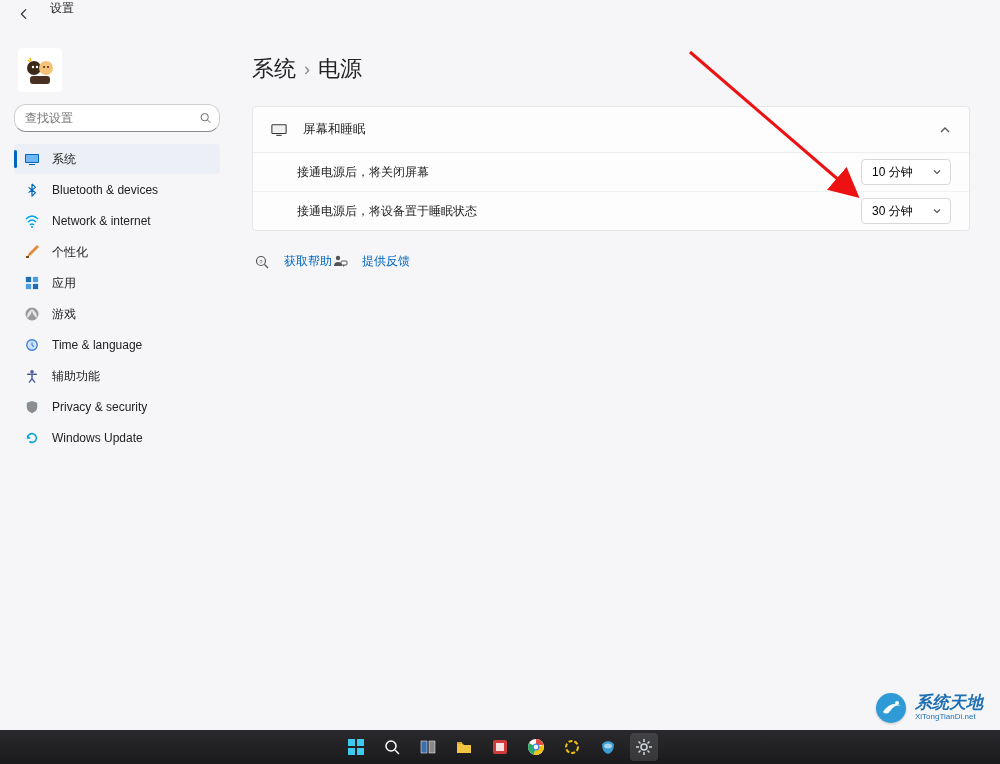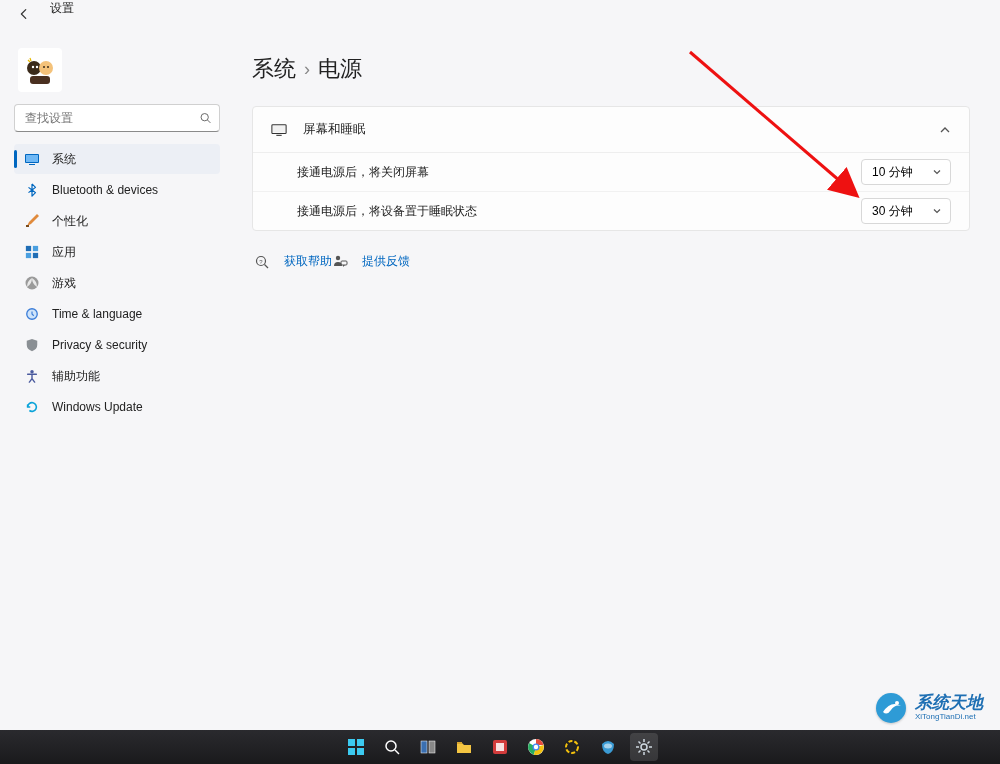--- a/index.html
+++ b/index.html
@@ -8,21 +8,21 @@
 .header { display:flex; height:38px; padding:0 10px; gap:12px; }
 .back-btn { width:28px; height:28px; display:flex; align-items:center; justify-content:center; cursor:pointer; border-radius:4px; }
 .header-title { font-size:12px; color:#222; }
 
 .layout { display:flex; height:calc(100% - 38px); }
 
 .sidebar { width:230px; padding:6px 10px 10px 14px; display:flex; flex-direction:column; gap:4px; }
 .user-block { display:flex; align-items:center; gap:10px; height:52px; padding:4px; }
 .avatar { width:44px; height:44px; border-radius:4px; background:#fff; display:flex; align-items:center; justify-content:center; font-size:20px; }
 .search-box { position:relative; margin:4px 0 8px; }
-.search-box input { width:100%; height:28px; border:1px solid #d0d0d0; border-bottom:1.5px solid #8a8a8a; border-radius:4px; background:#fff; padding:0 30px 0 10px; font-size:12px; outline:none; }
+.search-box input { width:100%; height:28px; border:1px solid #d0d0d0; border-bottom:1.5px solid #8a8a8a; border-radius:12px; background:#fff; padding:0 30px 0 10px; font-size:12px; outline:none; }
 .search-box .search-icon { position:absolute; right:8px; top:50%; transform:translateY(-50%); color:#666; }
 
 .nav { display:flex; flex-direction:column; gap:1px; }
 .nav-item { display:flex; align-items:center; gap:12px; height:30px; padding:0 10px; border-radius:4px; font-size:12px; color:#222; cursor:pointer; position:relative; }
 .nav-item.active { background:#eceff5; }
 .nav-item.active::before { content:""; position:absolute; left:0; top:6px; bottom:6px; width:3px; background:#0067c0; border-radius:2px; }
 .nav-icon { width:16px; height:16px; display:flex; align-items:center; justify-content:center; flex-shrink:0; }
 
 .main { flex:1; padding:16px 30px 10px 22px; overflow:auto; }
 .breadcrumb { display:flex; align-items:center; gap:8px; font-size:22px; color:#222; margin-bottom:22px; }
@@ -109,20 +109,29 @@
         <span class="nav-icon">
             <svg width="14" height="14" viewBox="0 0 16 16">
               <path d="M8 1 L12 5 L8 8 L12 11 L8 15 V1 M4 5 L8 8 M4 11 L8 8" stroke="#0067c0" stroke-width="1.4" fill="none" stroke-linejoin="round"></path>
             </svg>
           </span>
         <span>Bluetooth &amp; devices</span>
       </div>
       <div class="nav-item">
         <span class="nav-icon">
             <svg width="16" height="16" viewBox="0 0 16 16">
+              <path d="M2 6 Q8 0 14 6 M4 9 Q8 5 12 9 M6 12 Q8 10 10 12" stroke="#00a4e4" stroke-width="1.5" fill="none"></path>
+              <circle cx="8" cy="14" r="1" fill="#00a4e4"></circle>
+            </svg>
+          </span>
+        <span>Network &amp; internet</span>
+      </div>
+      <div class="nav-item">
+        <span class="nav-icon">
+            <svg width="16" height="16" viewBox="0 0 16 16">
               <path d="M3 13 L5 9 L13 1 L15 3 L7 11 Z" fill="#e08a3c"></path>
               <rect x="2" y="12" width="3" height="2" fill="#7a4a1a"></rect>
             </svg>
           </span>
         <span>个性化</span>
       </div>
       <div class="nav-item">
         <span class="nav-icon">
             <svg width="14" height="14" viewBox="0 0 16 16">
               <rect x="1" y="1" width="6" height="6" fill="#1f6db5"></rect>
@@ -147,33 +156,33 @@
             <svg width="14" height="14" viewBox="0 0 16 16">
               <circle cx="8" cy="8" r="6" stroke="#3b7dd8" stroke-width="1.5" fill="#cfe4fa"></circle>
               <path d="M8 5 V8 L10 10" stroke="#3b7dd8" stroke-width="1.3" fill="none"></path>
             </svg>
           </span>
         <span>Time &amp; language</span>
       </div>
       <div class="nav-item">
         <span class="nav-icon">
             <svg width="14" height="14" viewBox="0 0 16 16">
-              <path d="M8 1 L14 3 V8 Q14 13 8 15 Q2 13 2 8 V3 Z" fill="#8a8f94"></path>
-            </svg>
-          </span>
-        <span>Privacy &amp; security</span>
-      </div>
-      <div class="nav-item">
-        <span class="nav-icon">
-            <svg width="14" height="14" viewBox="0 0 16 16">
               <circle cx="8" cy="3" r="2" fill="#4a5a9e"></circle>
               <path d="M3 6 L13 6 M8 6 V11 M8 11 L5 15 M8 11 L11 15" stroke="#4a5a9e" stroke-width="1.6" stroke-linecap="round"></path>
             </svg>
           </span>
         <span>辅助功能</span>
+      </div>
+      <div class="nav-item">
+        <span class="nav-icon">
+            <svg width="14" height="14" viewBox="0 0 16 16">
+              <path d="M8 1 L14 3 V8 Q14 13 8 15 Q2 13 2 8 V3 Z" fill="#8a8f94"></path>
+            </svg>
+          </span>
+        <span>Privacy &amp; security</span>
       </div>
       <div class="nav-item">
         <span class="nav-icon">
             <svg width="14" height="14" viewBox="0 0 16 16">
               <path d="M3 8 A5 5 0 1 1 5 12" stroke="#0aa3d9" stroke-width="1.8" fill="none"></path>
               <path d="M3 5 V8 H6" stroke="#0aa3d9" stroke-width="1.8" fill="none"></path>
             </svg>
           </span>
         <span>Windows Update</span>
       </div>

